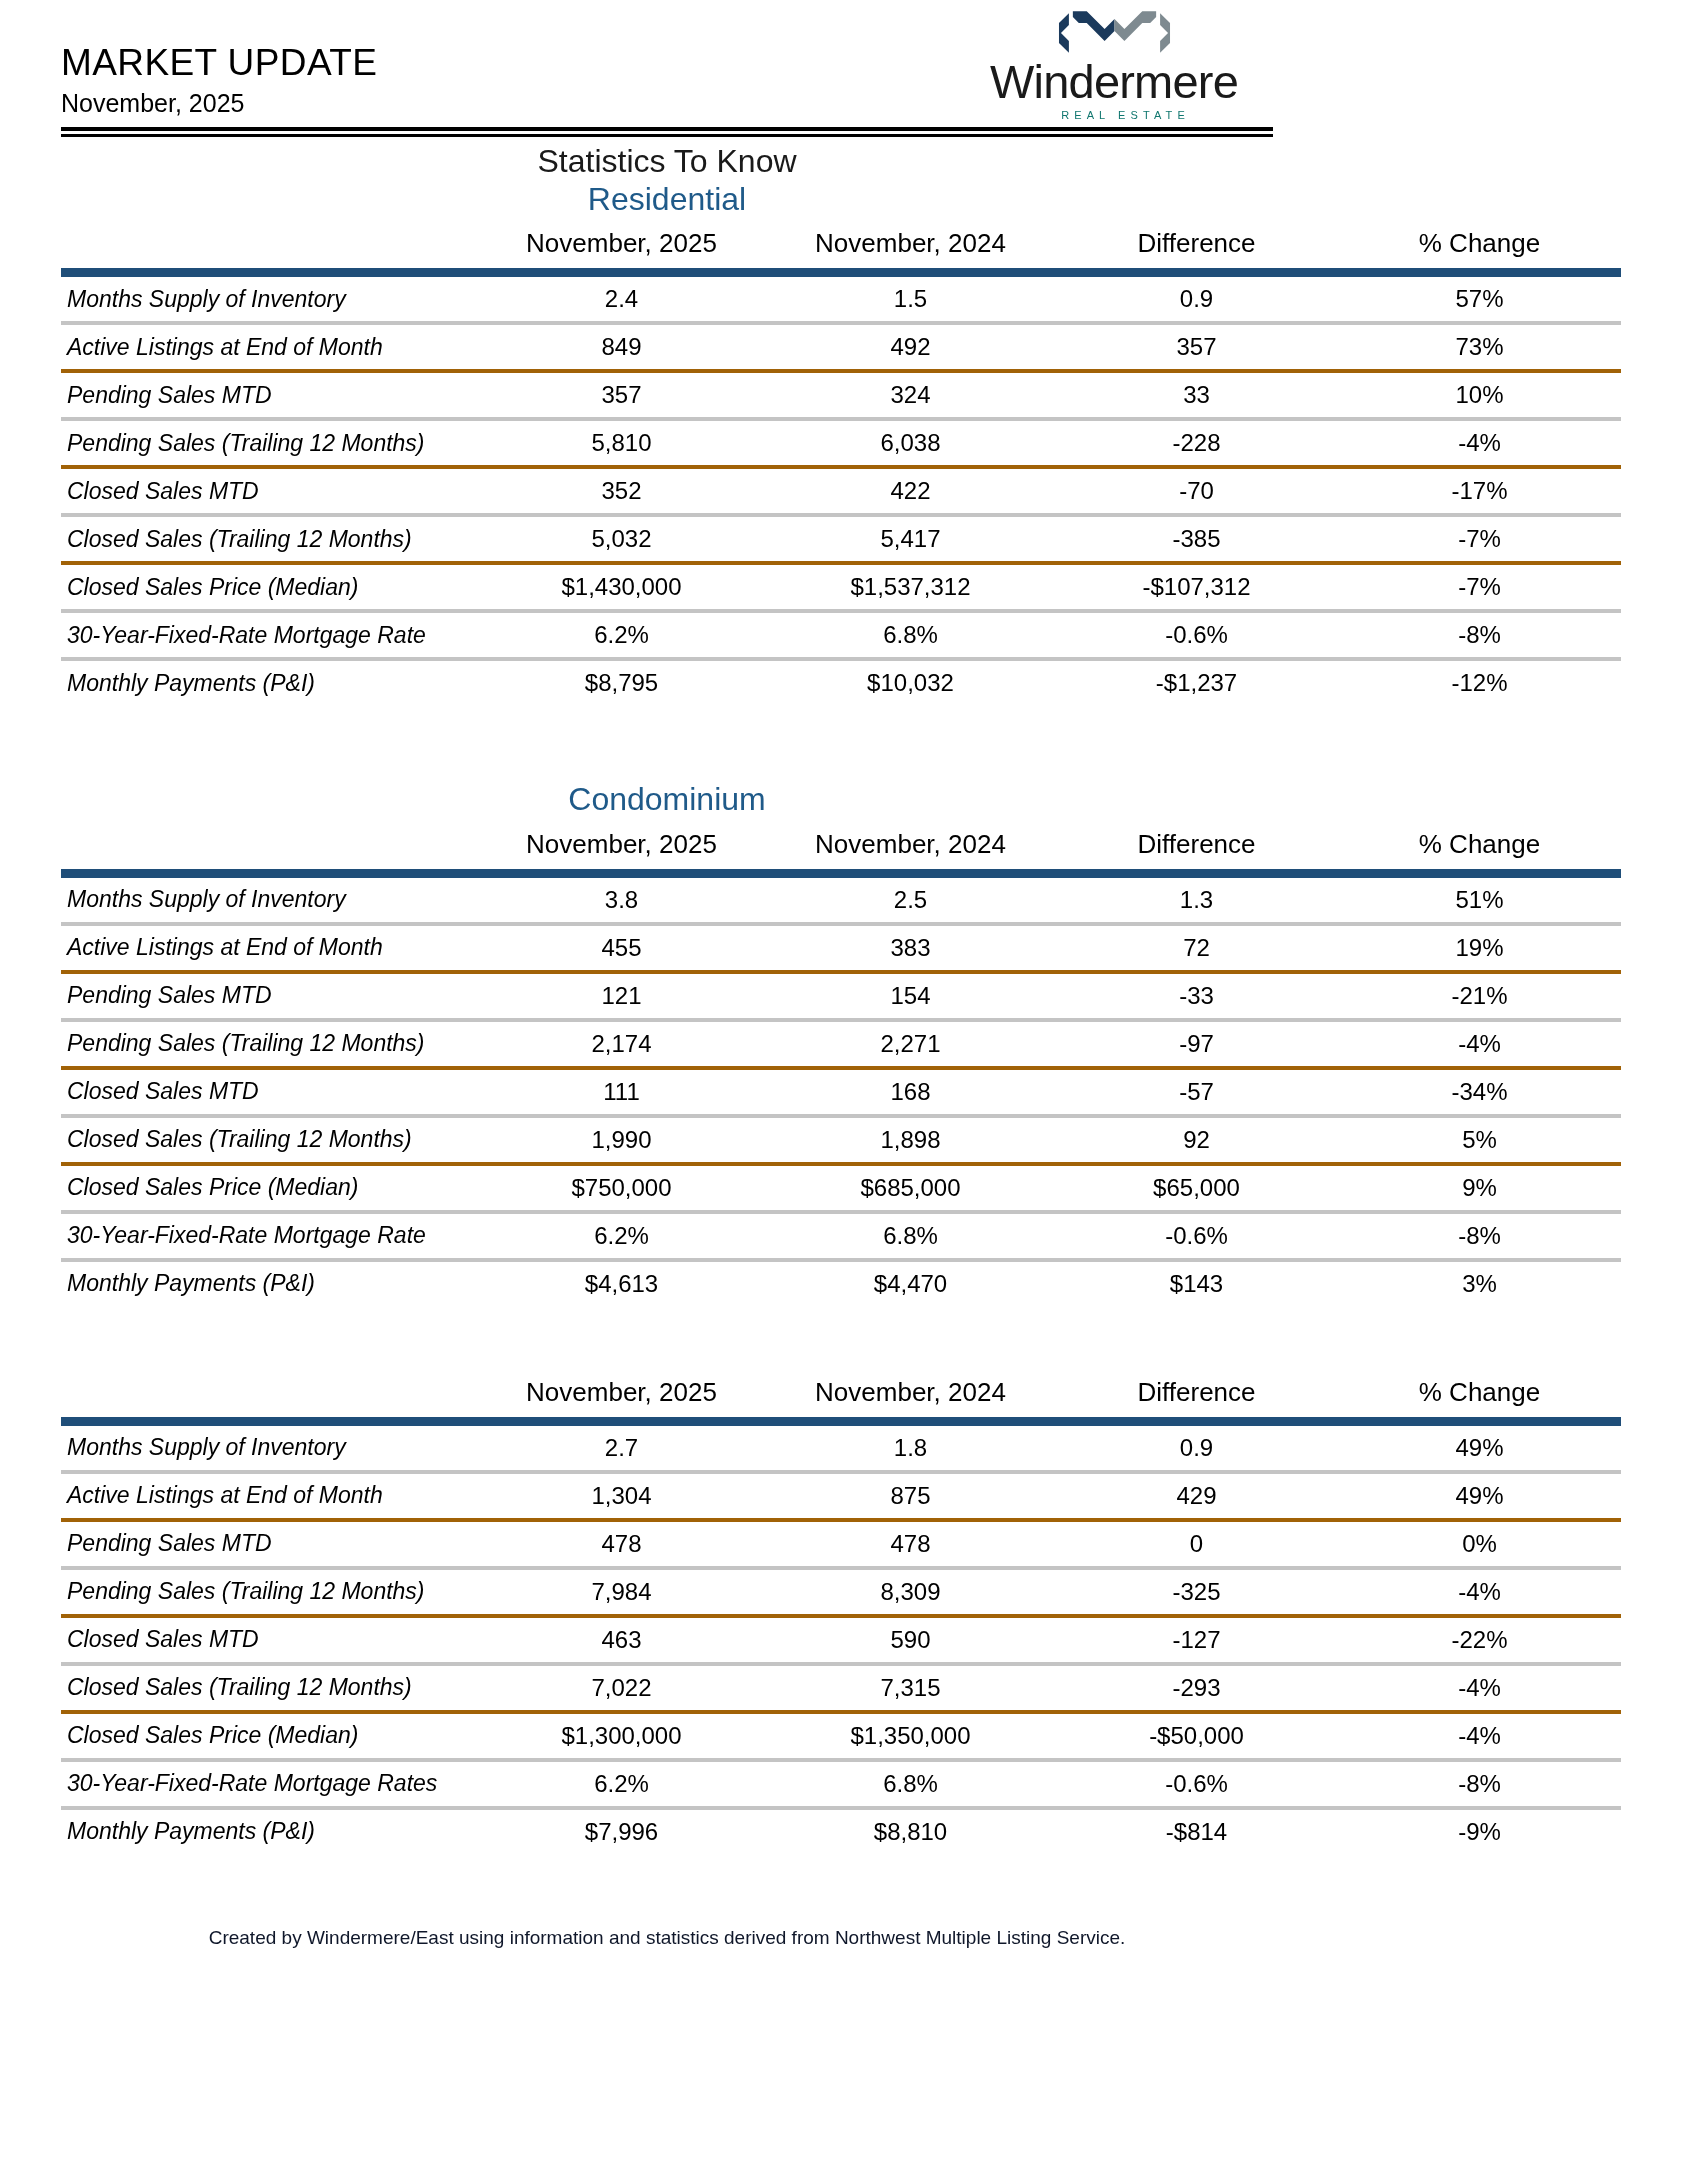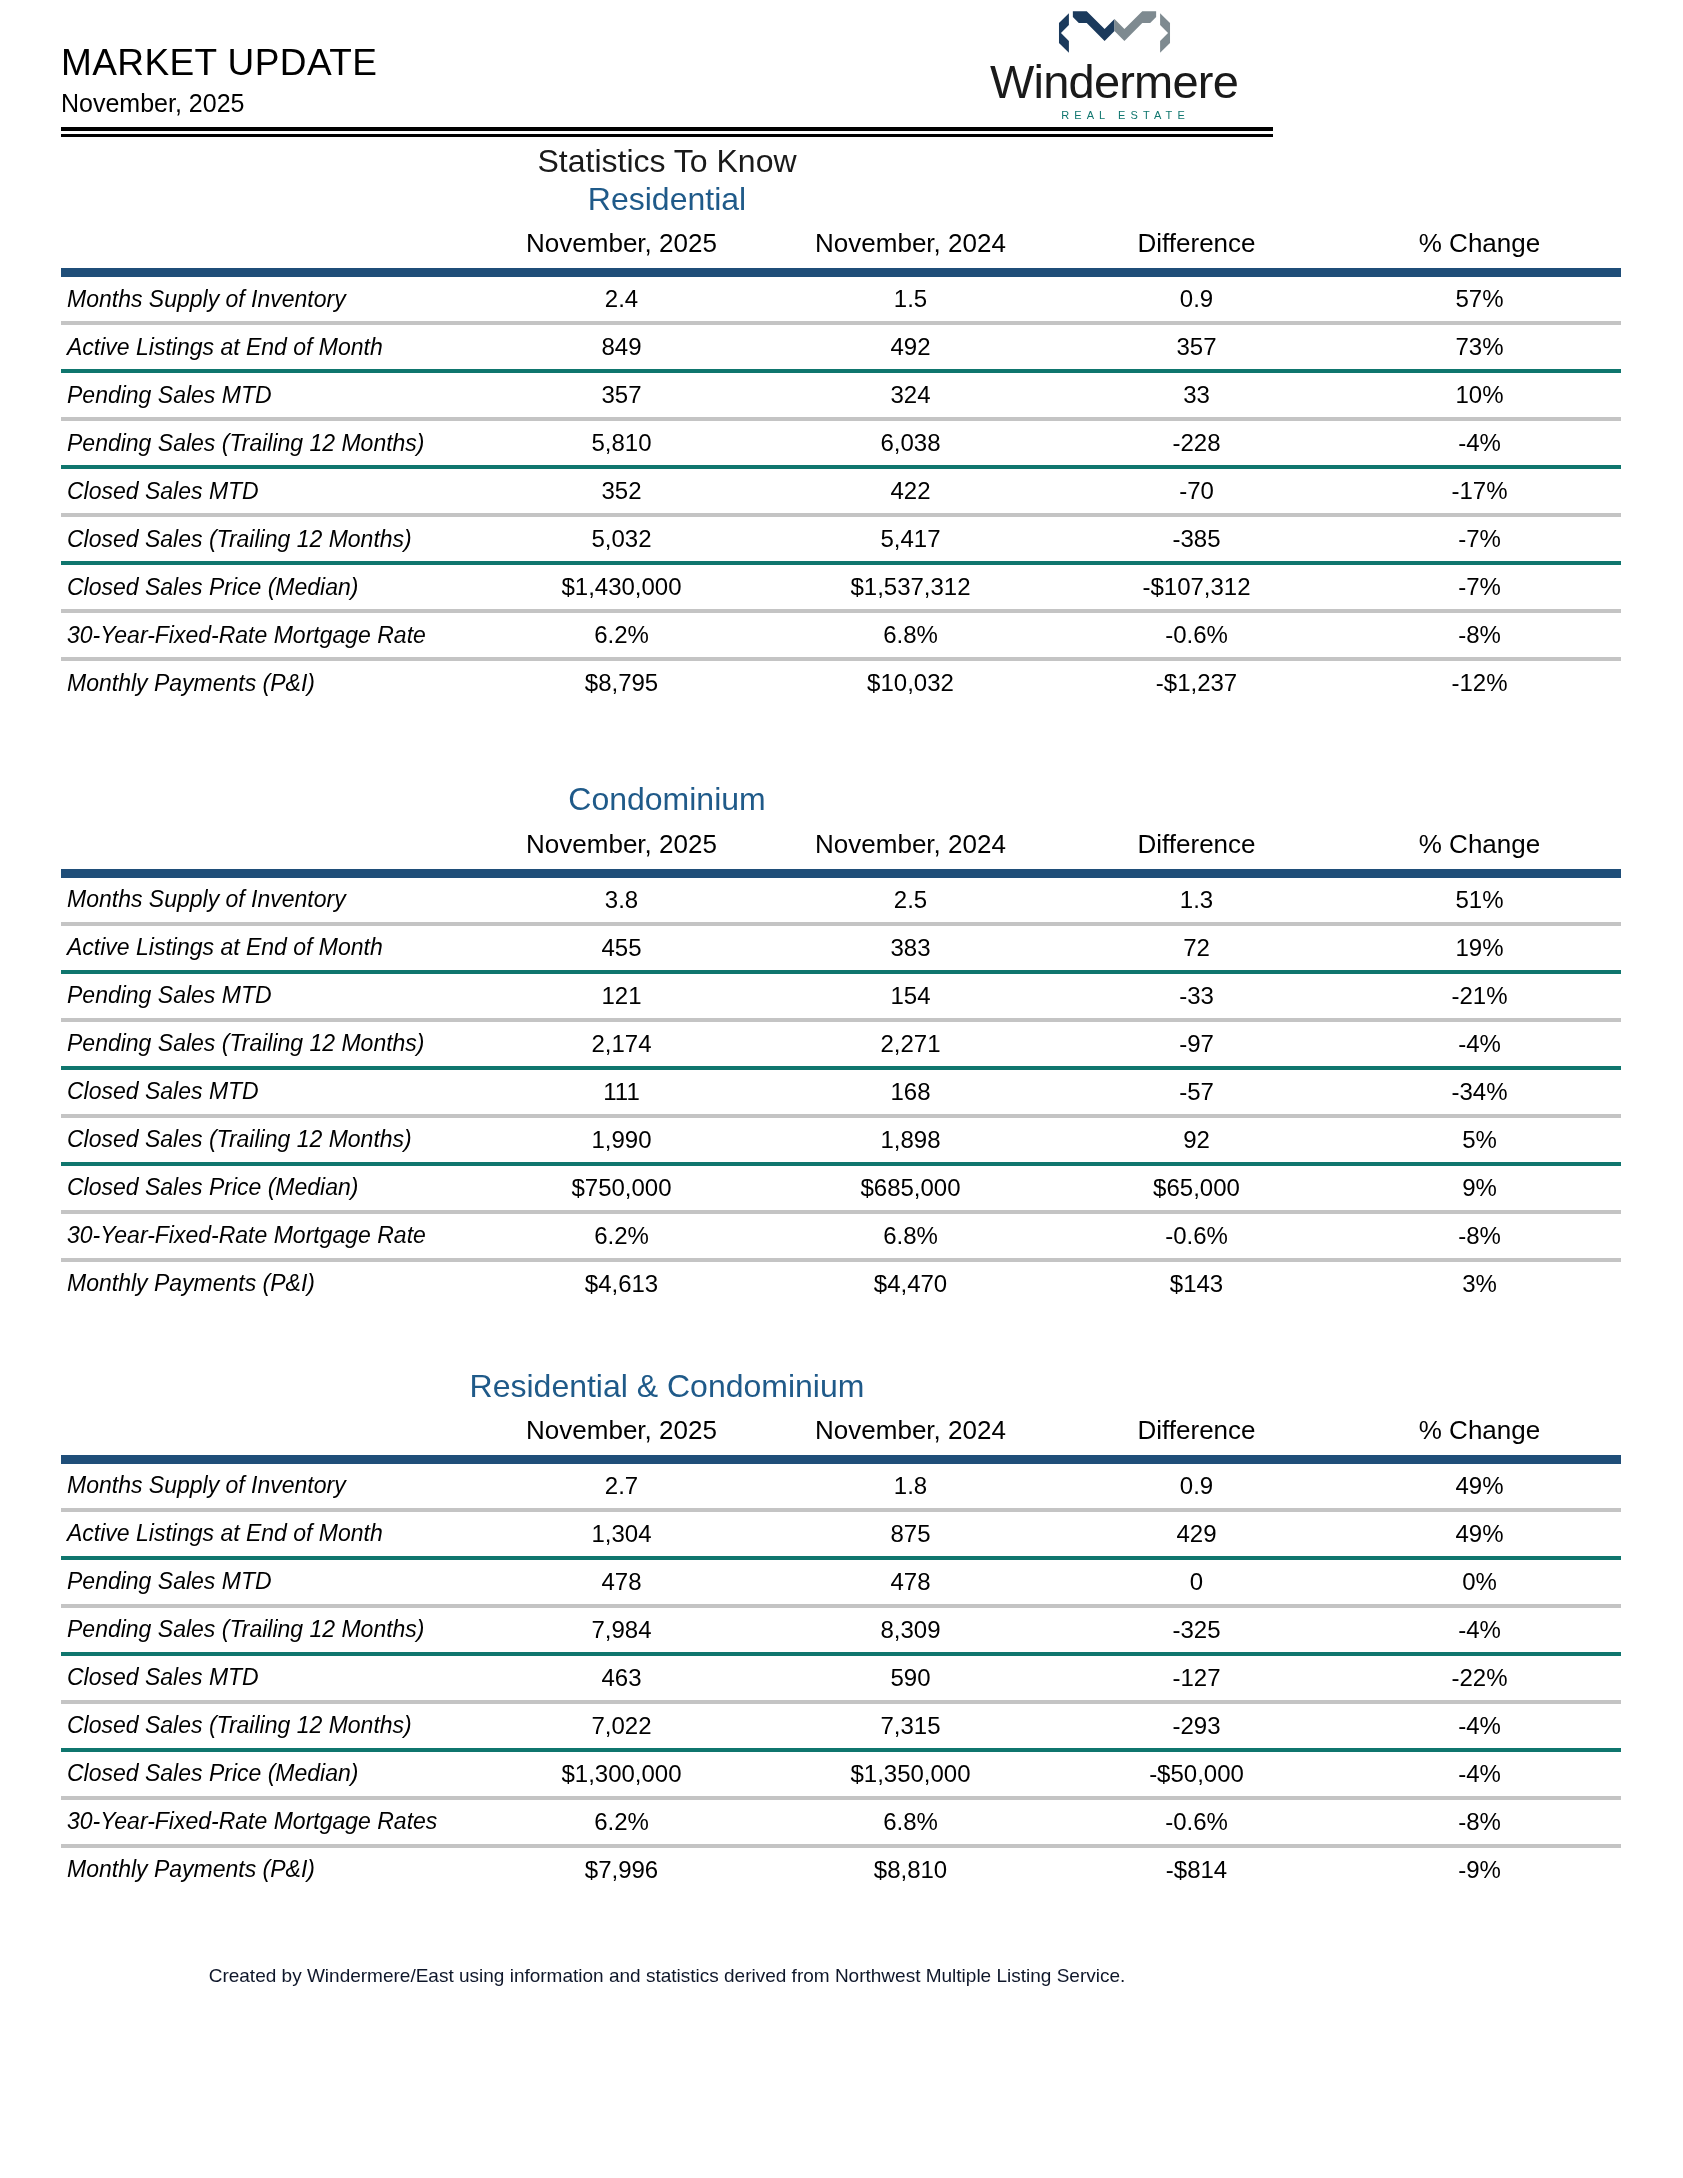--- a/index.html
+++ b/index.html
@@ -145,21 +145,21 @@
     height: 30px;
   }
   .stat-table tbody td.lbl {
     text-align: left;
     font-size: 23px;
     padding-left: 6px;
     font-style: italic;
   }
 
   .stat-table tbody tr.sep-gray td { border-bottom: 4px solid #c4c4c4; }
-  .stat-table tbody tr.sep-blue td { border-bottom: 4px solid #0f766e; }
+  .stat-table tbody tr.sep-blue td { border-bottom: 4px solid #a16207; }
   .stat-table tbody tr.sep-none td { border-bottom: none; }
 
   
   .spacer-lg { height: 75px; }
   .spacer-md { height: 61px; }
 
   .footer-note {
     text-align: center;
     color: #0f172a;
     font-size: 19px;
@@ -368,21 +368,20 @@
         <td>$4,613</td>
         <td>$4,470</td>
         <td>$143</td>
         <td>3%</td>
       </tr>
     </tbody>
   </table>
 
   <div class="spacer-md"></div>
 
-  <div class="section-title">Residential &amp; Condominium</div>
   <table class="stat-table">
     <colgroup>
       <col class="c-label">
         <col class="c-cur">
         <col class="c-prev">
         <col class="c-diff">
         <col class="c-pct">
     </colgroup>
     <thead>
       <tr class="headrow">

